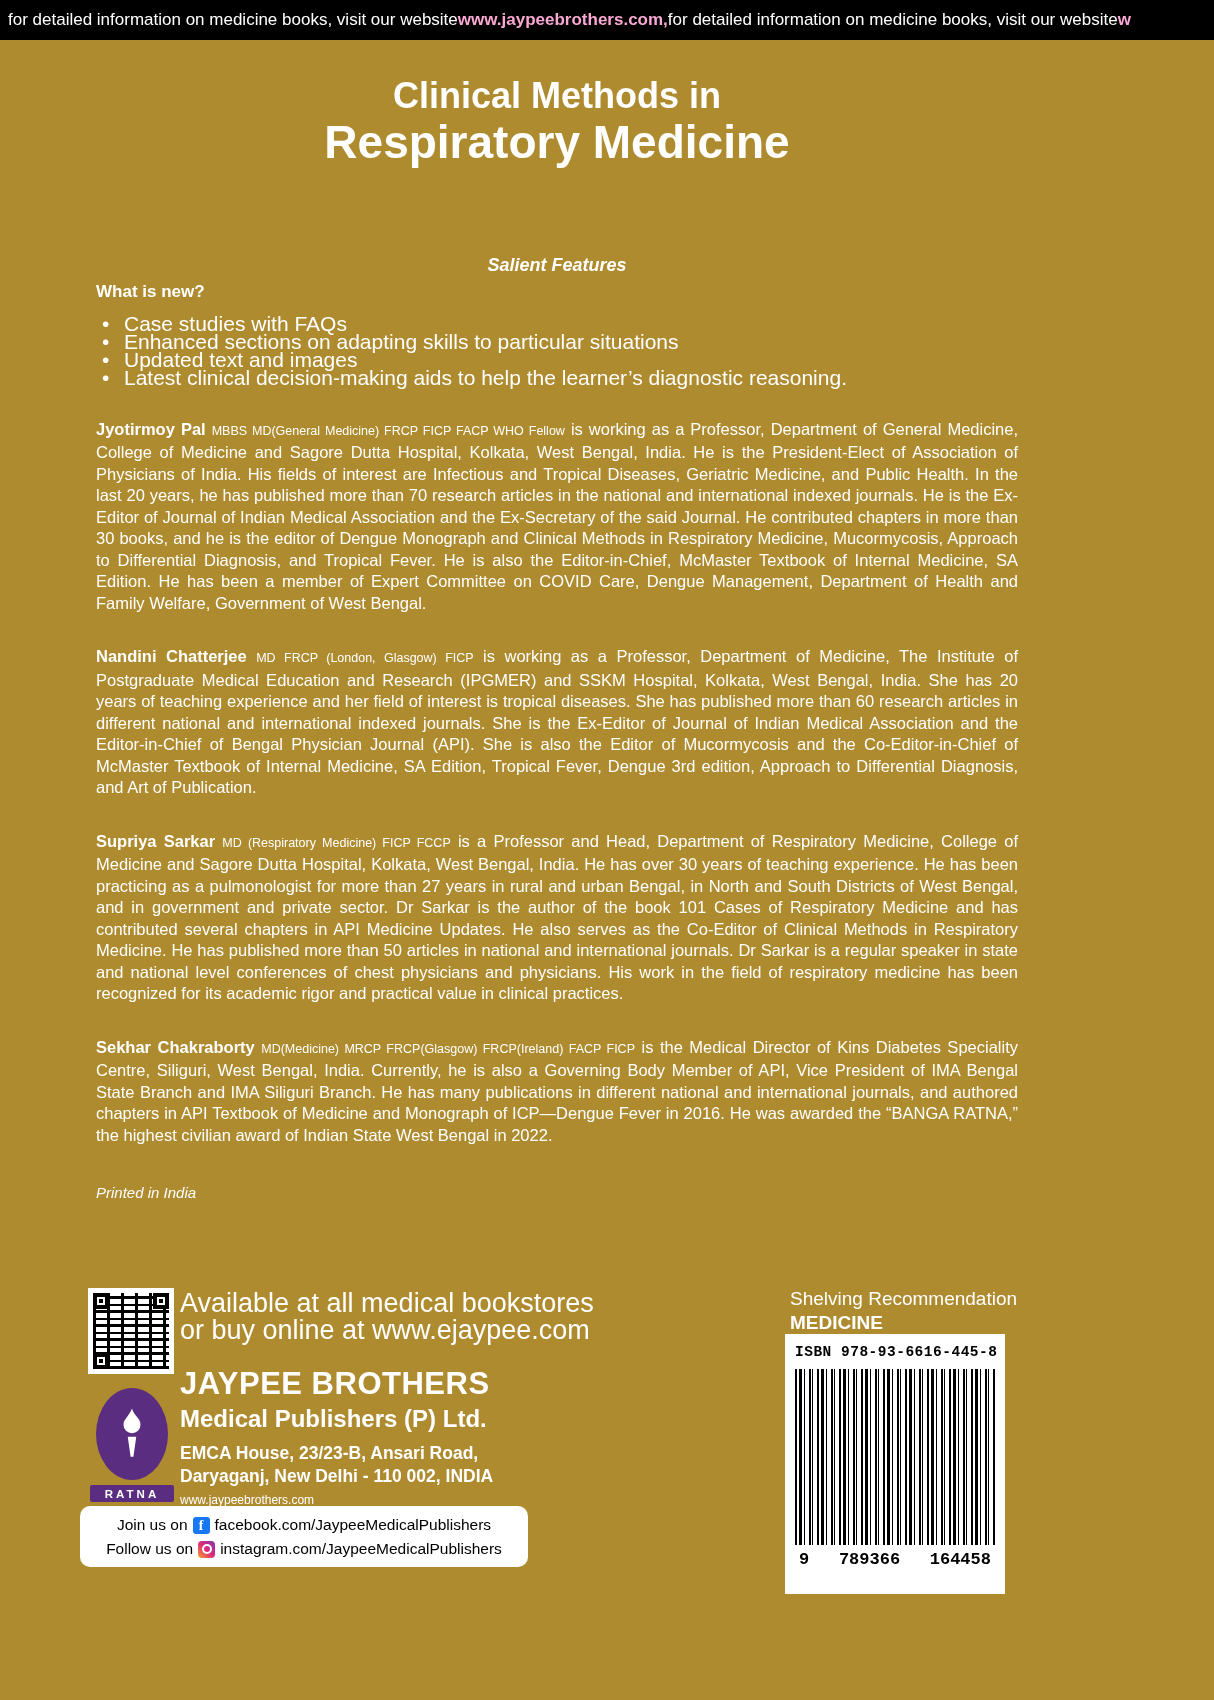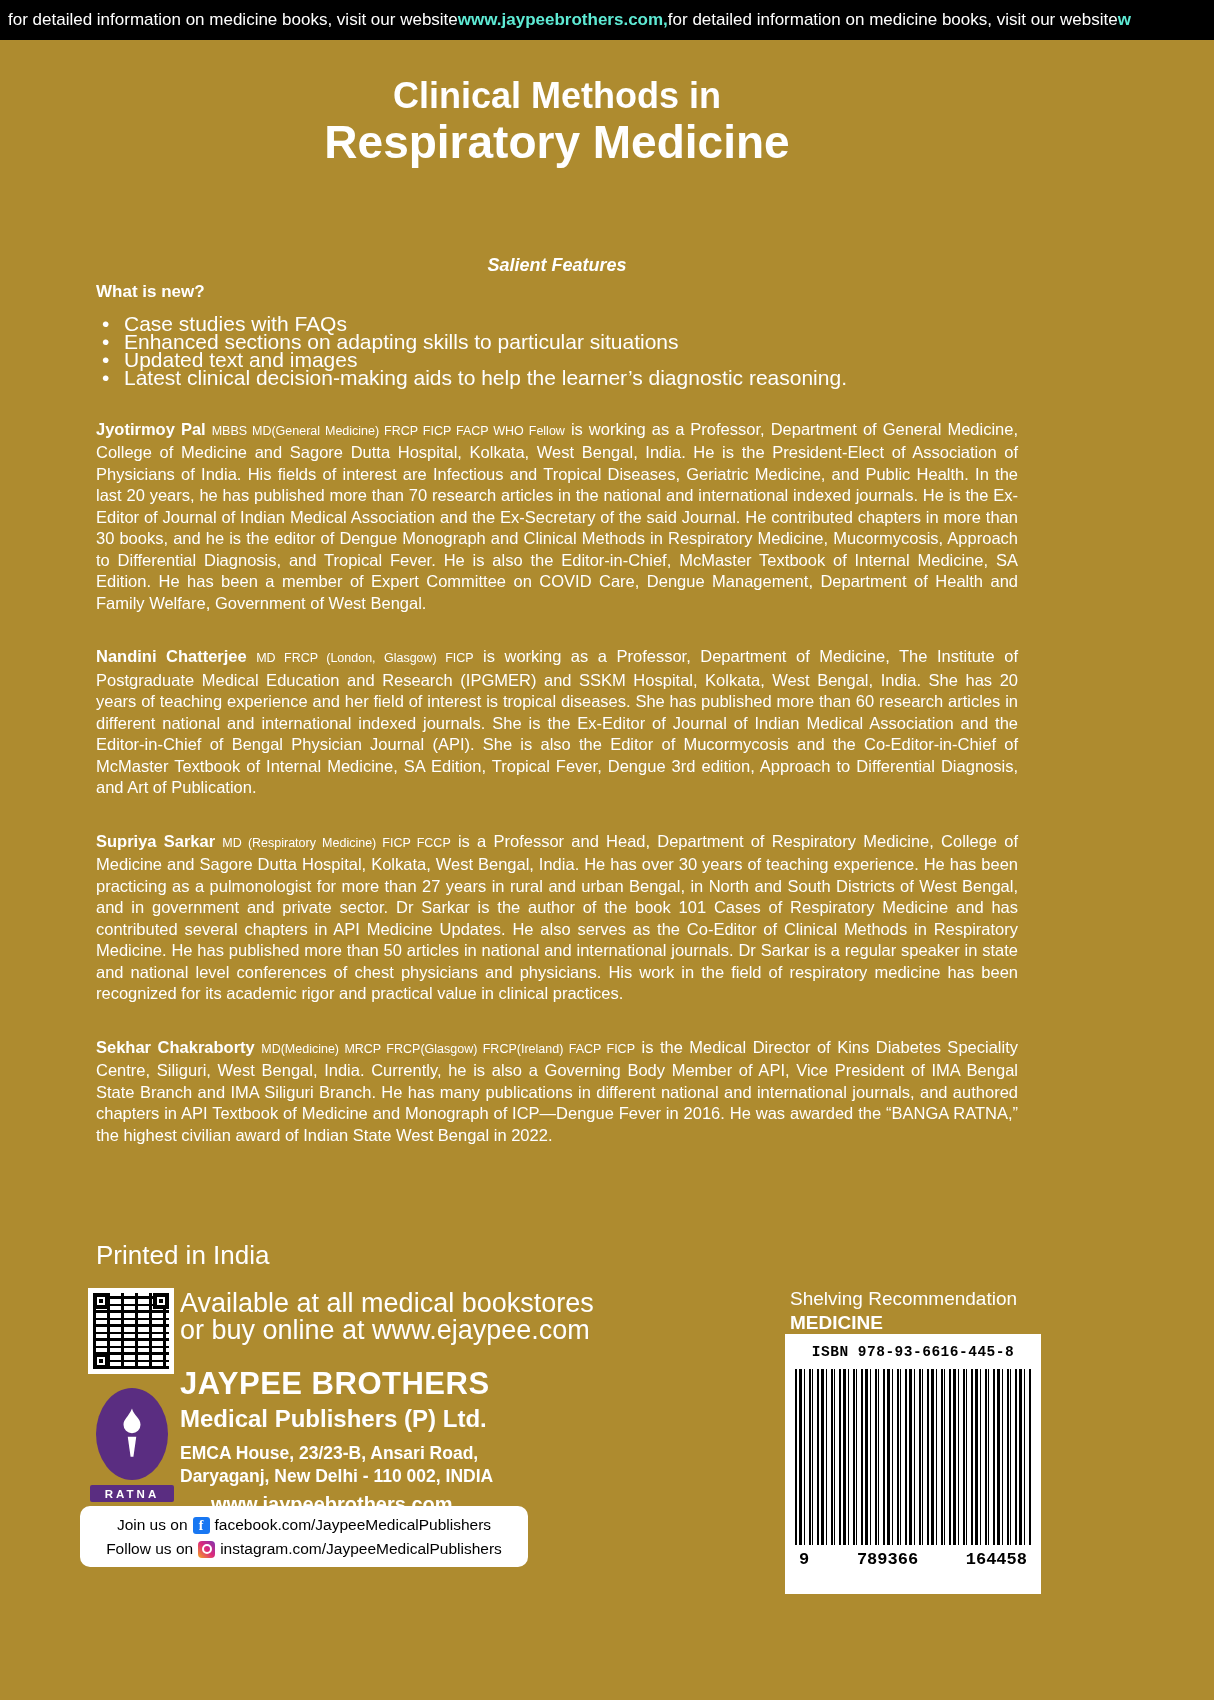--- a/index.html
+++ b/index.html
@@ -14,42 +14,42 @@
   }
 
   
   .topbar {
     height:40px; background:#000;
     display:flex; align-items:center;
     padding:0 8px;
     white-space:nowrap; overflow:hidden;
     font-size:17px; color:#fff;
   }
-  .topbar .lnk { color:#5eead4; font-weight:bold; }
+  .topbar .lnk { color:#f9a8d4; font-weight:bold; }
 
   
   .content { margin-left:96px; width:922px; }
 
   .title-block { text-align:center; padding-top:36px; line-height:1.12; }
   .t1 { font-size:36px; font-weight:bold; }
   .t2 { font-size:46px; font-weight:bold; margin-top:1px; }
 
   .salient { text-align:center; font-style:italic; font-weight:bold; font-size:18px; margin-top:86px; }
   .whatnew { font-weight:bold; font-size:17px; margin-top:6px; }
 
   .bullets { margin:13px 0 0 0; padding:0; list-style:none; }
   .bullets li { position:relative; padding-left:28px; font-size:21px; line-height:18px; }
   .bullets li::before { content:"\2022"; position:absolute; left:6px; }
 
   p.bio { text-align:justify; font-size:16.5px; line-height:21.5px; margin:32px 0 0 0; }
   .aname { font-weight:bold; }
   .creds { font-size:12.5px; }
 
   
-  .printed { position:absolute; left:96px; top:1240px; font-size:26px; }
+  .printed { position:absolute; left:96px; top:1184px; font-style:italic; font-size:15px; }
 
   .qr { position:absolute; left:88px; top:1288px; width:86px; height:86px; background:#fff; }
   .qr-inner {
     position:absolute; inset:5px;
     background:
       repeating-linear-gradient(0deg,#000 0 3px,transparent 3px 7px,#000 7px 9px,transparent 9px 14px),
       repeating-linear-gradient(90deg,#000 0 3px,#fff 3px 7px,transparent 7px 10px,#fff 10px 14px);
   }
   .fp { position:absolute; width:16px; height:16px; border:4px solid #000; background:#fff; }
   .fp::after { content:""; position:absolute; inset:2px; background:#000; }
@@ -60,36 +60,36 @@
   .logo { position:absolute; left:90px; top:1388px; width:84px; text-align:center; }
   .logo-ellipse { width:72px; height:92px; margin:0 auto; background:#5a2d81; border-radius:50%;
                   display:flex; align-items:center; justify-content:center; }
   .logo-label { margin-top:5px; background:#5a2d81; color:#fff; font-size:11.5px; font-weight:bold;
                 letter-spacing:3px; padding:3px 0 2px; border-radius:2px; }
 
   .publisher { position:absolute; left:180px; top:1366px; }
   .pub-name { font-size:31px; font-weight:bold; letter-spacing:0.5px; }
   .pub-sub  { font-size:24px; font-weight:bold; margin-top:3px; }
   .pub-addr { font-size:17.5px; font-weight:bold; margin-top:9px; line-height:23px; }
-  .pub-web  { font-size:20px; font-weight:bold; margin-top:5px;margin-left:31px; }
+  .pub-web  { font-size:12px; font-weight:normal; margin-top:5px; }
 
   .social { position:absolute; left:80px; top:1506px; width:448px; background:#fff; color:#000;
             border-radius:10px; padding:7px 0 6px; font-size:15.5px; }
   .social-row { display:flex; align-items:center; justify-content:center; gap:5px; height:24px; }
   .fb-icon { width:17px; height:17px; background:#1877f2; color:#fff; border-radius:3px; font-weight:bold;
              display:flex; align-items:flex-end; justify-content:center; font-size:14px; line-height:16px;
              font-family:"Liberation Serif", serif; }
   .ig-icon { width:17px; height:17px; border-radius:4px;
              background:linear-gradient(45deg,#f5a623,#dd2a7b,#8134af); position:relative; }
   .ig-icon::after { content:""; position:absolute; inset:3.5px; border:2px solid #fff; border-radius:50%; }
 
   .shelving { position:absolute; left:790px; top:1288px; font-size:19px; }
   .shelving .cat { font-weight:bold; margin-top:2px; }
 
-  .barcode { position:absolute; left:785px; top:1334px; width:256px; height:260px; background:#fff;
+  .barcode { position:absolute; left:785px; top:1334px; width:220px; height:260px; background:#fff;
              color:#000; padding:10px 10px 8px; }
   .isbn { font-family:"Liberation Mono", monospace; font-size:14.5px; font-weight:bold; text-align:center;
           letter-spacing:0.5px; white-space:nowrap; }
   .bars { height:176px; margin-top:9px;
           background:repeating-linear-gradient(90deg,
             #000 0 2px,#fff 2px 4px,#000 4px 7px,#fff 7px 9px,#000 9px 10px,#fff 10px 14px,
             #000 14px 16px,#fff 16px 17px,#000 17px 18px,#fff 18px 22px); }
   .bnum { display:flex; justify-content:space-between; padding:0 4px;
           font-family:"Liberation Mono", monospace; font-size:17px; font-weight:bold; margin-top:5px; }
 </style>

